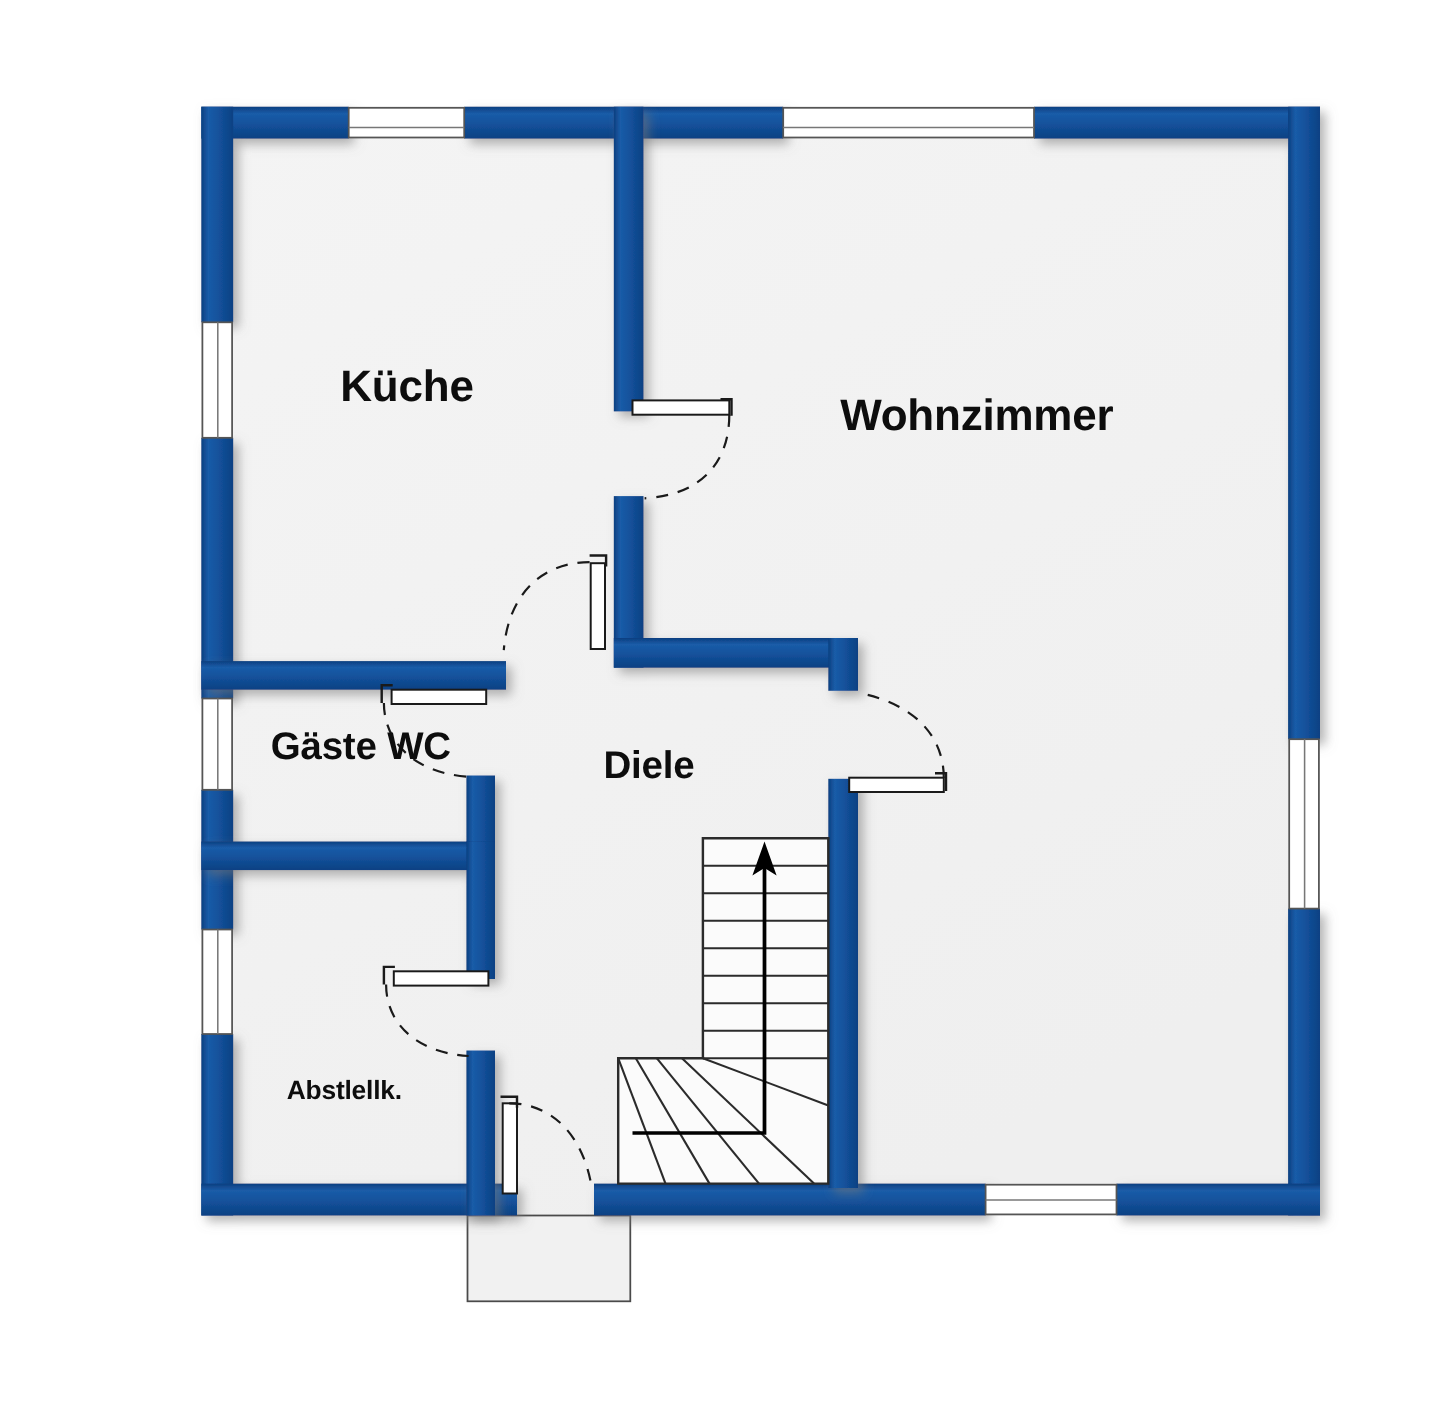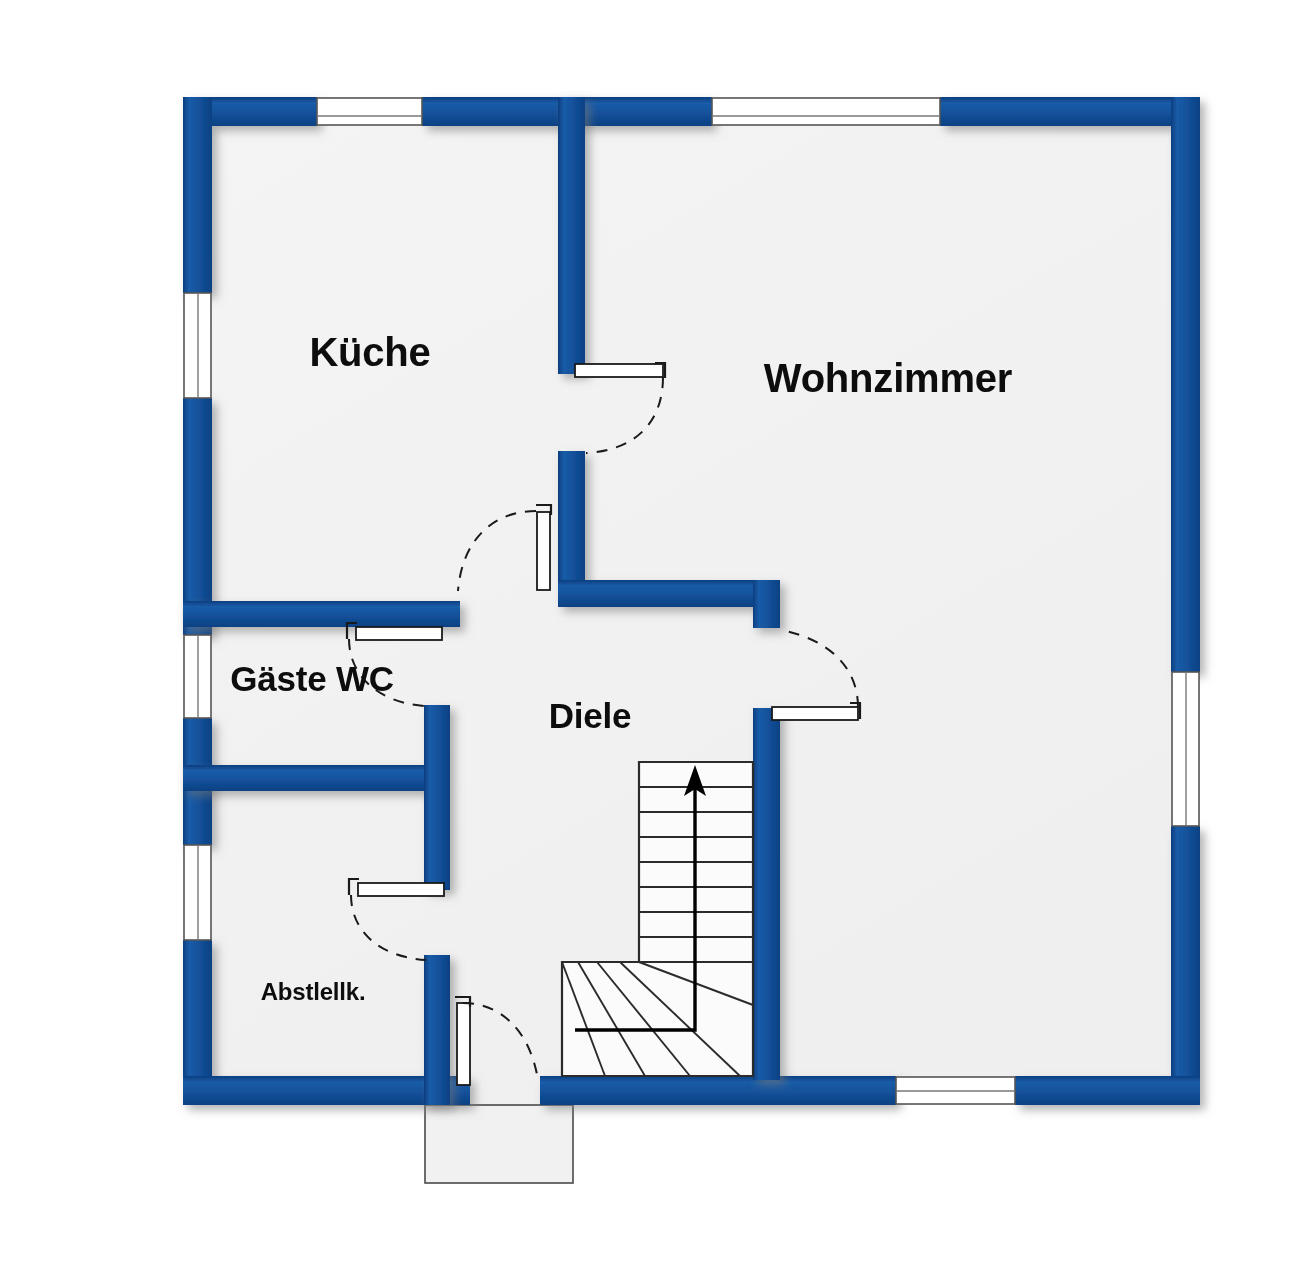--- a/index.html
+++ b/index.html
@@ -222,19 +222,19 @@
         <polygon points="695,765 684,796 695,789 706,796" fill="#000000"></polygon>
       </g>
     </g>
 
   </svg>
 
   <div class="room-label lbl-kueche" style="left:370px; top:352px;">Küche</div>
 
   <div class="room-label lbl-wohnzimmer" style="left:888px; top:378px;">Wohnzimmer</div>
 
-  <div class="room-label lbl-diele" style="left:590px; top:716px;">Diele</div>
-
-  <div class="room-label lbl-gaestewc" style="left:312px; top:679px;">Gäste WC</div>
+  <div class="room-label lbl-diele" style="left:590px; top:696px;">Diele</div>
+
+  <div class="room-label lbl-gaestewc" style="left:328px; top:679px;">Gäste WC</div>
 
   <div class="room-label lbl-abstellk" style="left:313px; top:992px;">Abstlellk.</div>
 
 </div>
 
 </body></html>

